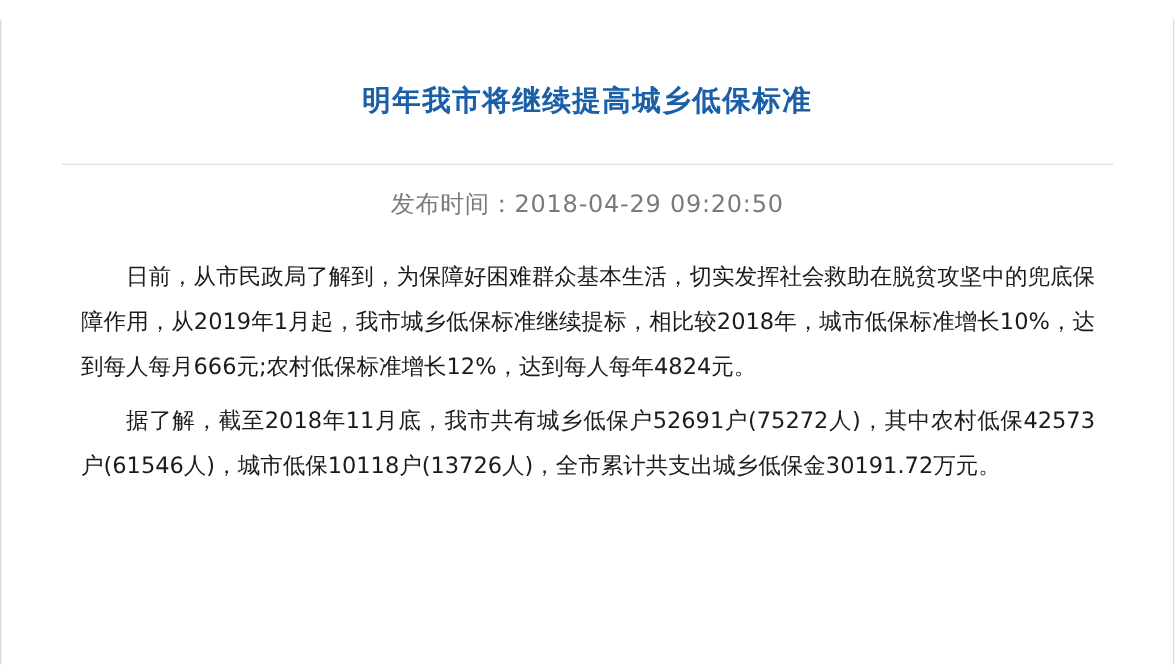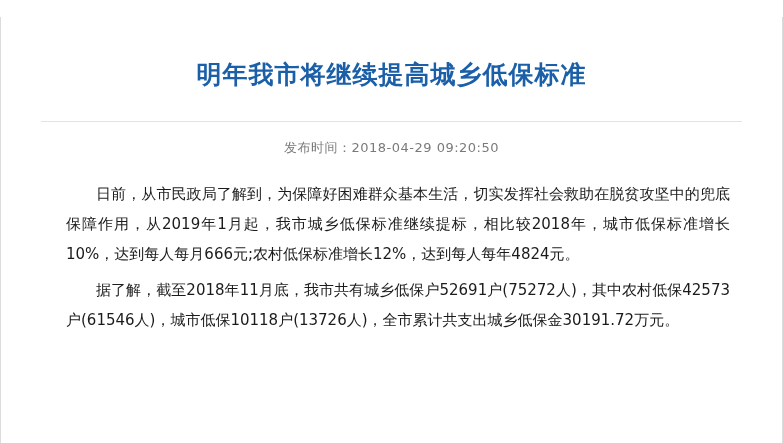--- a/index.html
+++ b/index.html
@@ -21,50 +21,50 @@
     border-left: 1px solid #dcdcdc;
     border-right: 1px solid #dcdcdc;
     background: #ffffff;
   }
   .article {
     padding: 0 40px;
   }
   .title {
     text-align: center;
     color: #1a5fa8;
-    font-size: 25px;
+    font-size: 19px;
     font-weight: bold;
     letter-spacing: 1px;
     line-height: 1.3;
     padding-top: 42px;
     font-family: "DejaVu Sans", "Liberation Sans", sans-serif;
   }
   .meta-wrap {
     margin-top: 30px;
     border-top: 1px solid #e3e3e3;
     padding-top: 16px;
     text-align: center;
   }
   .meta {
     color: #7a7a7a;
-    font-size: 13px;
+    font-size: 16px;
     letter-spacing: 0.5px;
     font-family: "DejaVu Sans", "Liberation Sans", sans-serif;
   }
   .body {
     margin-top: 22px;
     padding: 0 12px;
   }
   .para {
     color: #1b1b1b;
     font-size: 15px;
     line-height: 30px;
     text-indent: 2em;
     text-align: justify;
-    margin: 0 0 6px 13px;
+    margin: 0 0 6px 1px;
     font-family: "DejaVu Sans", "Liberation Sans", sans-serif;
   }
   .divider-top {
     position: absolute;
     left: 0; right: 0; top: 0;
     height: 1px;
     background: #ffffff;
   }
 </style>
 </head>

